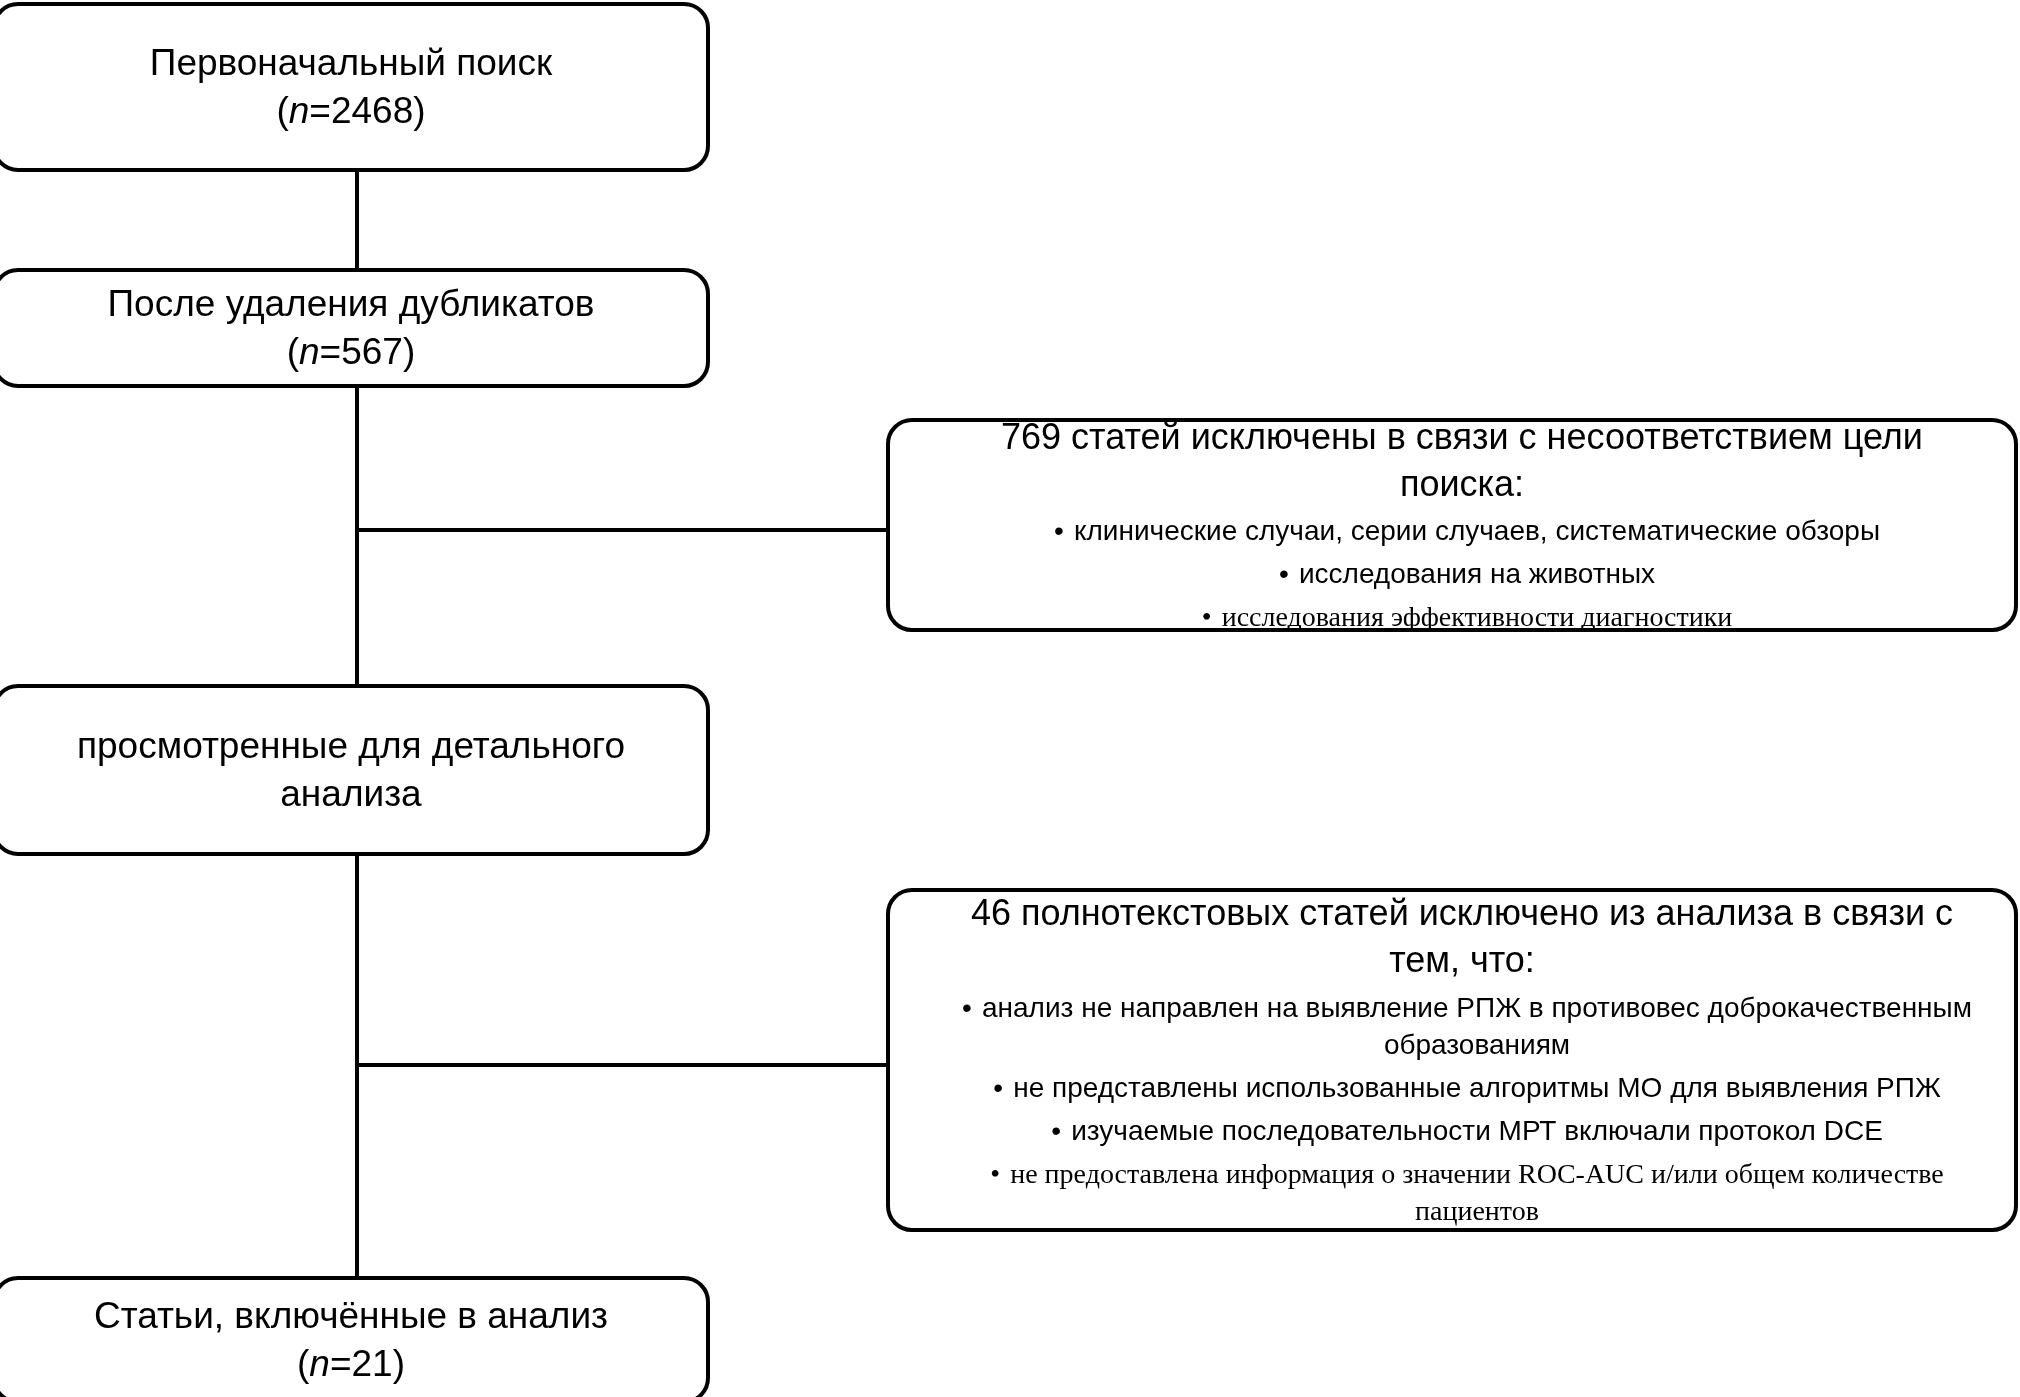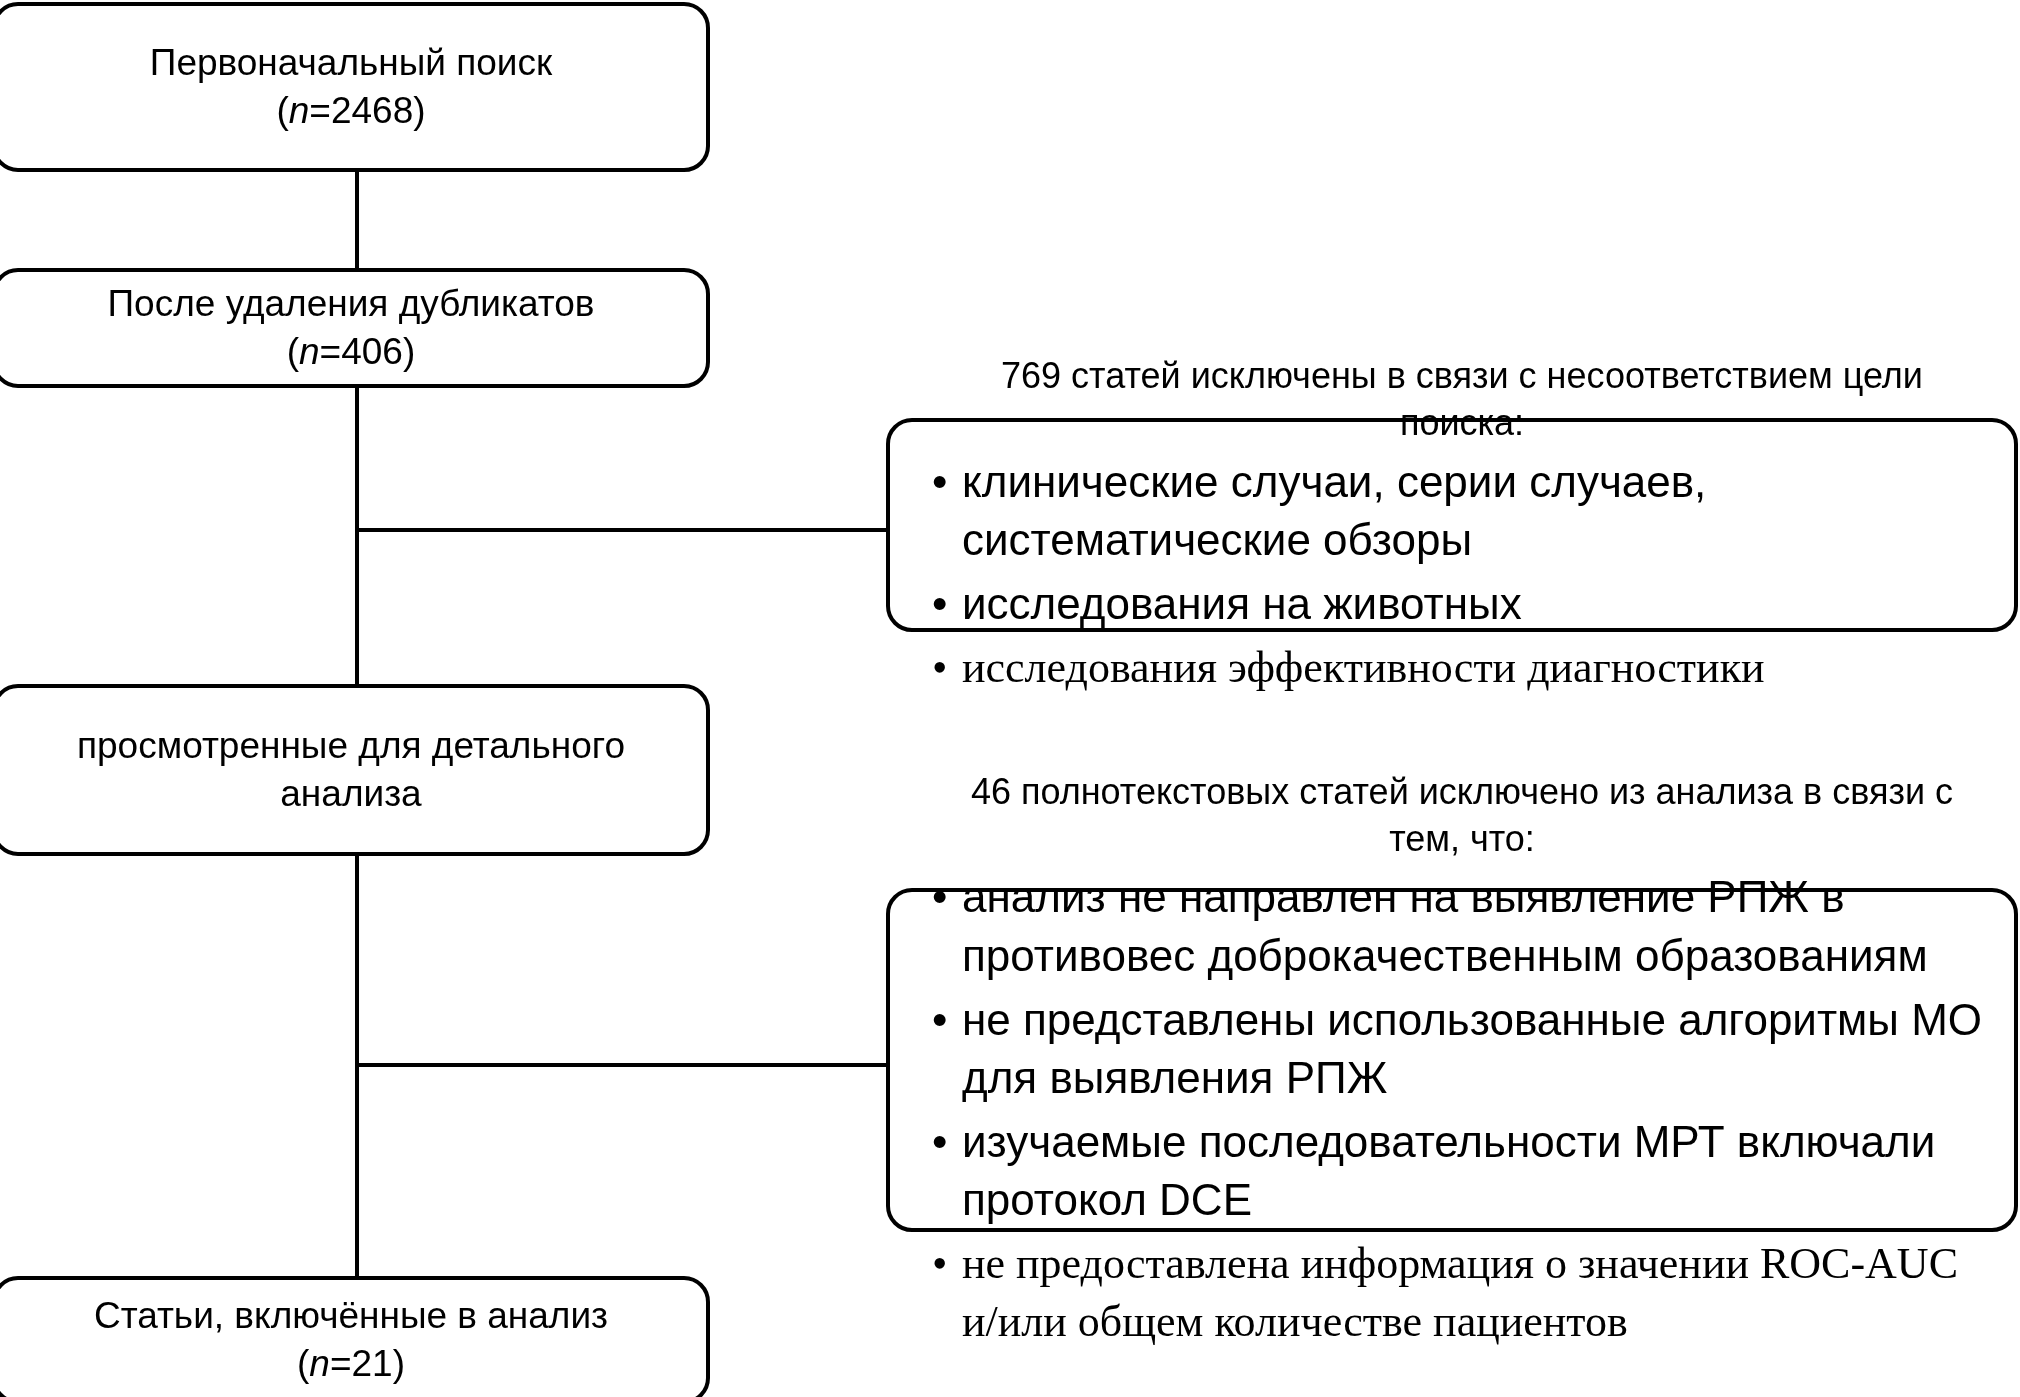--- a/index.html
+++ b/index.html
@@ -69,25 +69,26 @@
     text-align: center;
     margin: 0 0 6px 0;
     padding: 0 6px;
   }
   .excl ul {
     list-style: none;
     margin: 0;
     padding: 0;
   }
   .excl li {
-    font-size: 44px;
+    font-size: 28px;
     line-height: 1.32;
     margin: 0 0 6px 0;
     padding-left: 30px;
     text-indent: -30px;
+    text-align: center;
   }
   .excl li .bullet {
     display: inline-block;
     width: 30px;
     text-indent: 0;
   }
   .excl li:last-child {
     margin-bottom: 0;
     font-family: Liberation Serif, serif;
   }
@@ -111,21 +112,21 @@
   <div class="hline" style="left:355px; top:528px; width:535px;"></div>
   <div class="hline" style="left:355px; top:1063px; width:535px;"></div>
 
   <div class="node centerbox" style="left:-8px; top:2px; width:718px; height:170px;">
     <div class="line">Первоначальный поиск</div>
     <div class="line"><span>(</span><span class="italic-n">n</span><span>=2468)</span></div>
   </div>
 
   <div class="node centerbox" style="left:-8px; top:268px; width:718px; height:120px;">
     <div class="line">После удаления дубликатов</div>
-    <div class="line"><span>(</span><span class="italic-n">n</span><span>=406)</span></div>
+    <div class="line"><span>(</span><span class="italic-n">n</span><span>=567)</span></div>
   </div>
 
   <div class="node excl" style="left:886px; top:418px; width:1132px; height:214px;">
     <div class="head">769 статей исключены в связи с несоответствием цели поиска:</div>
     <ul>
       <li><span class="bullet">•</span><span>клинические случаи, серии случаев, систематические обзоры</span></li>
       <li><span class="bullet">•</span><span>исследования на животных</span></li>
       <li><span class="bullet">•</span><span>исследования эффективности диагностики</span></li>
     </ul>
   </div>

